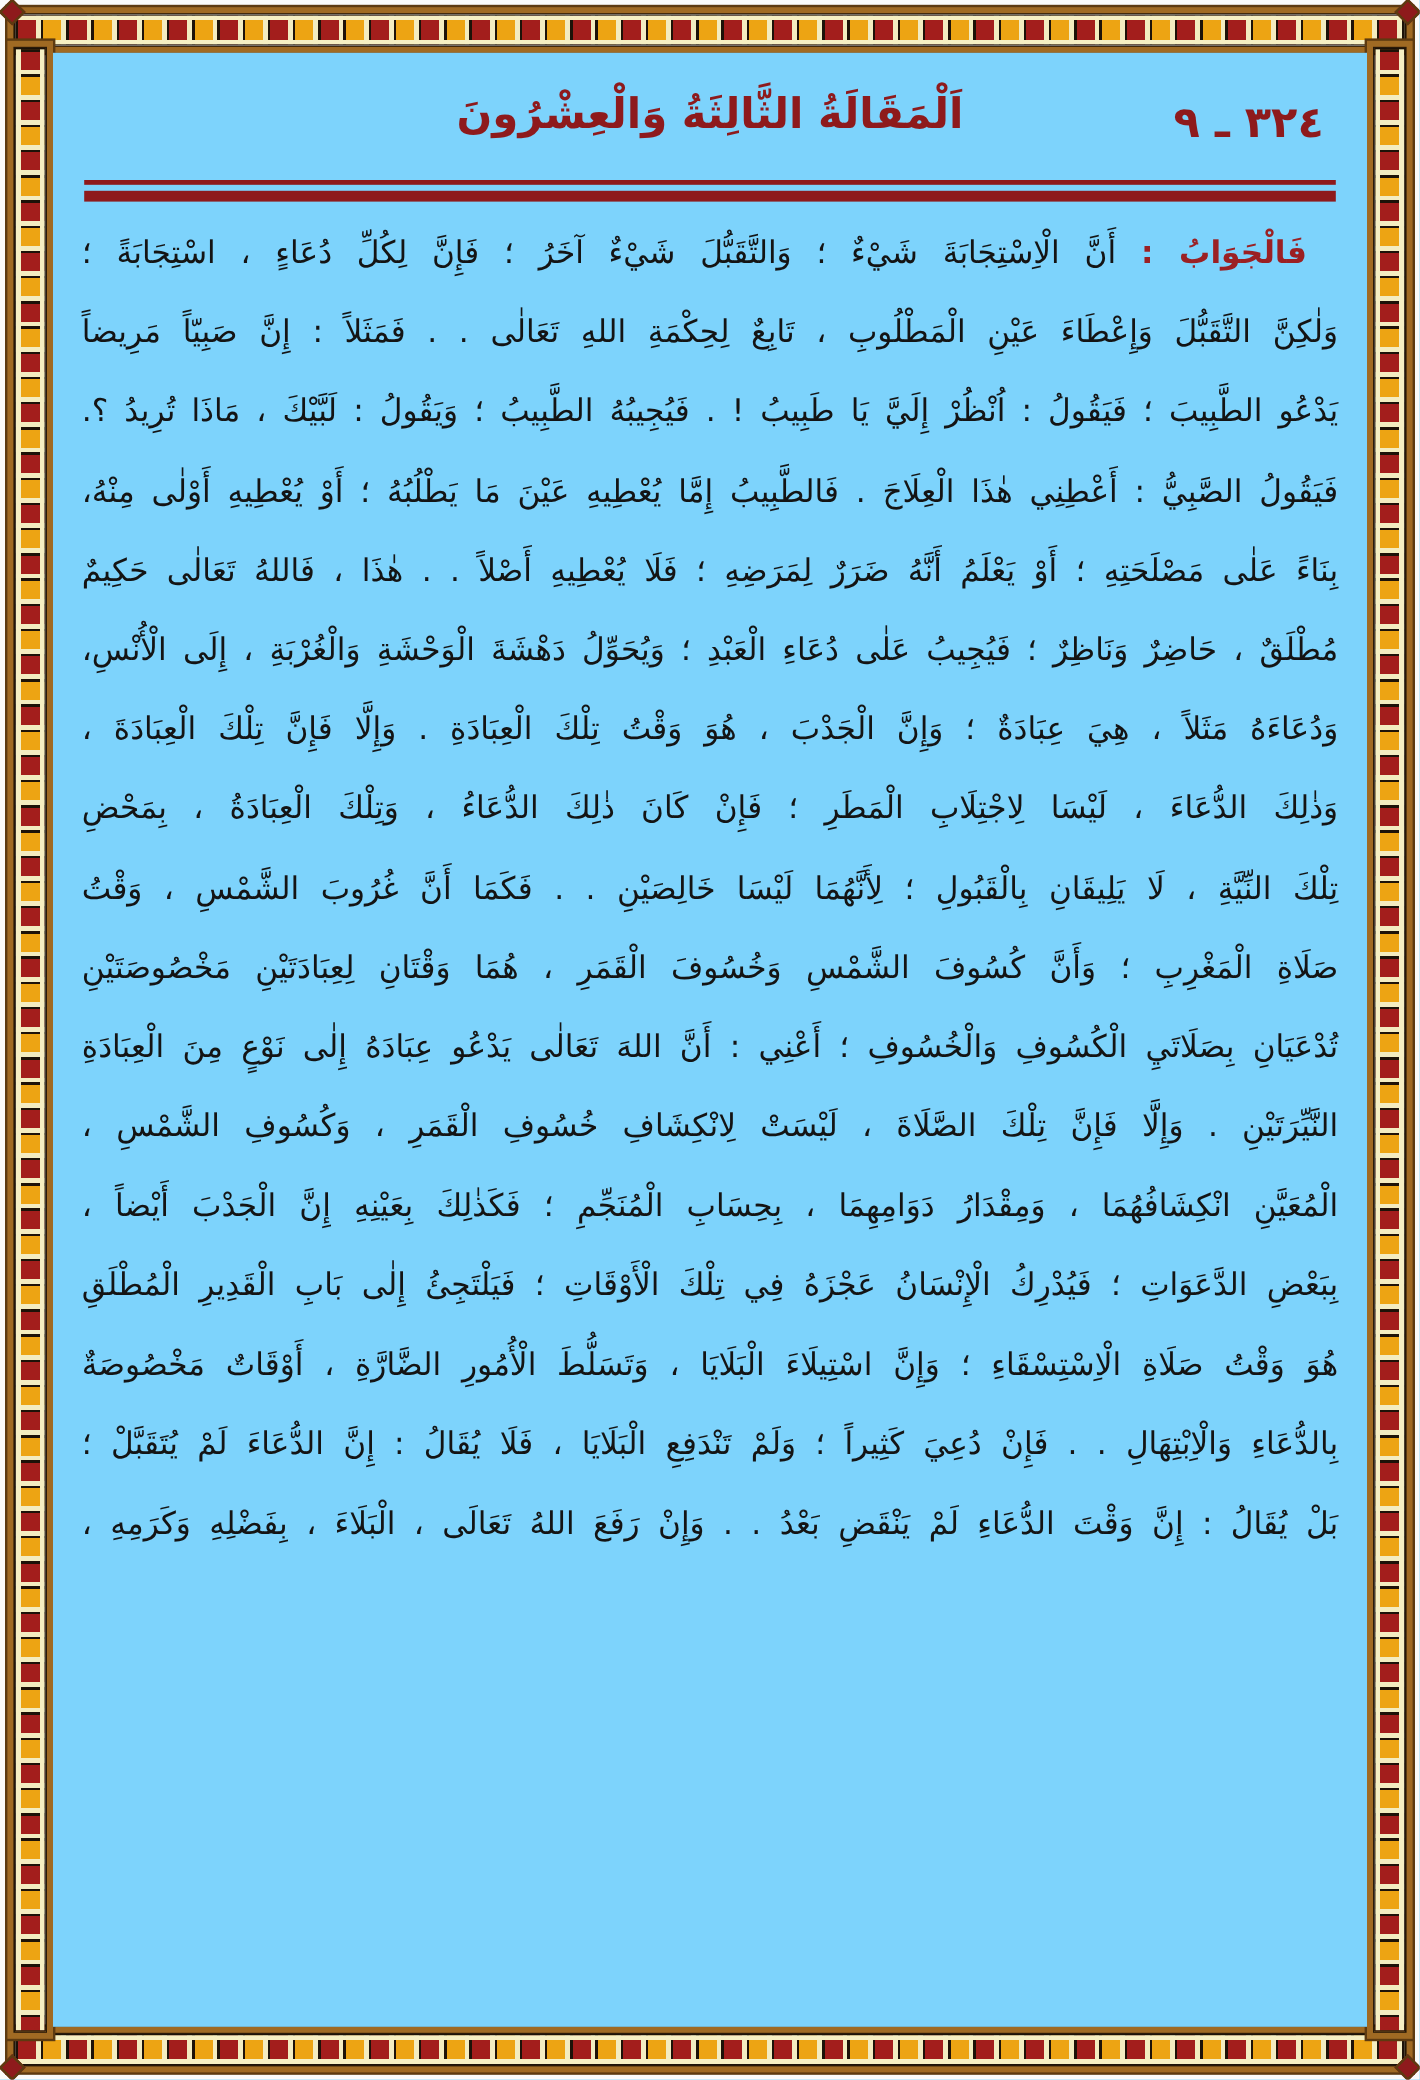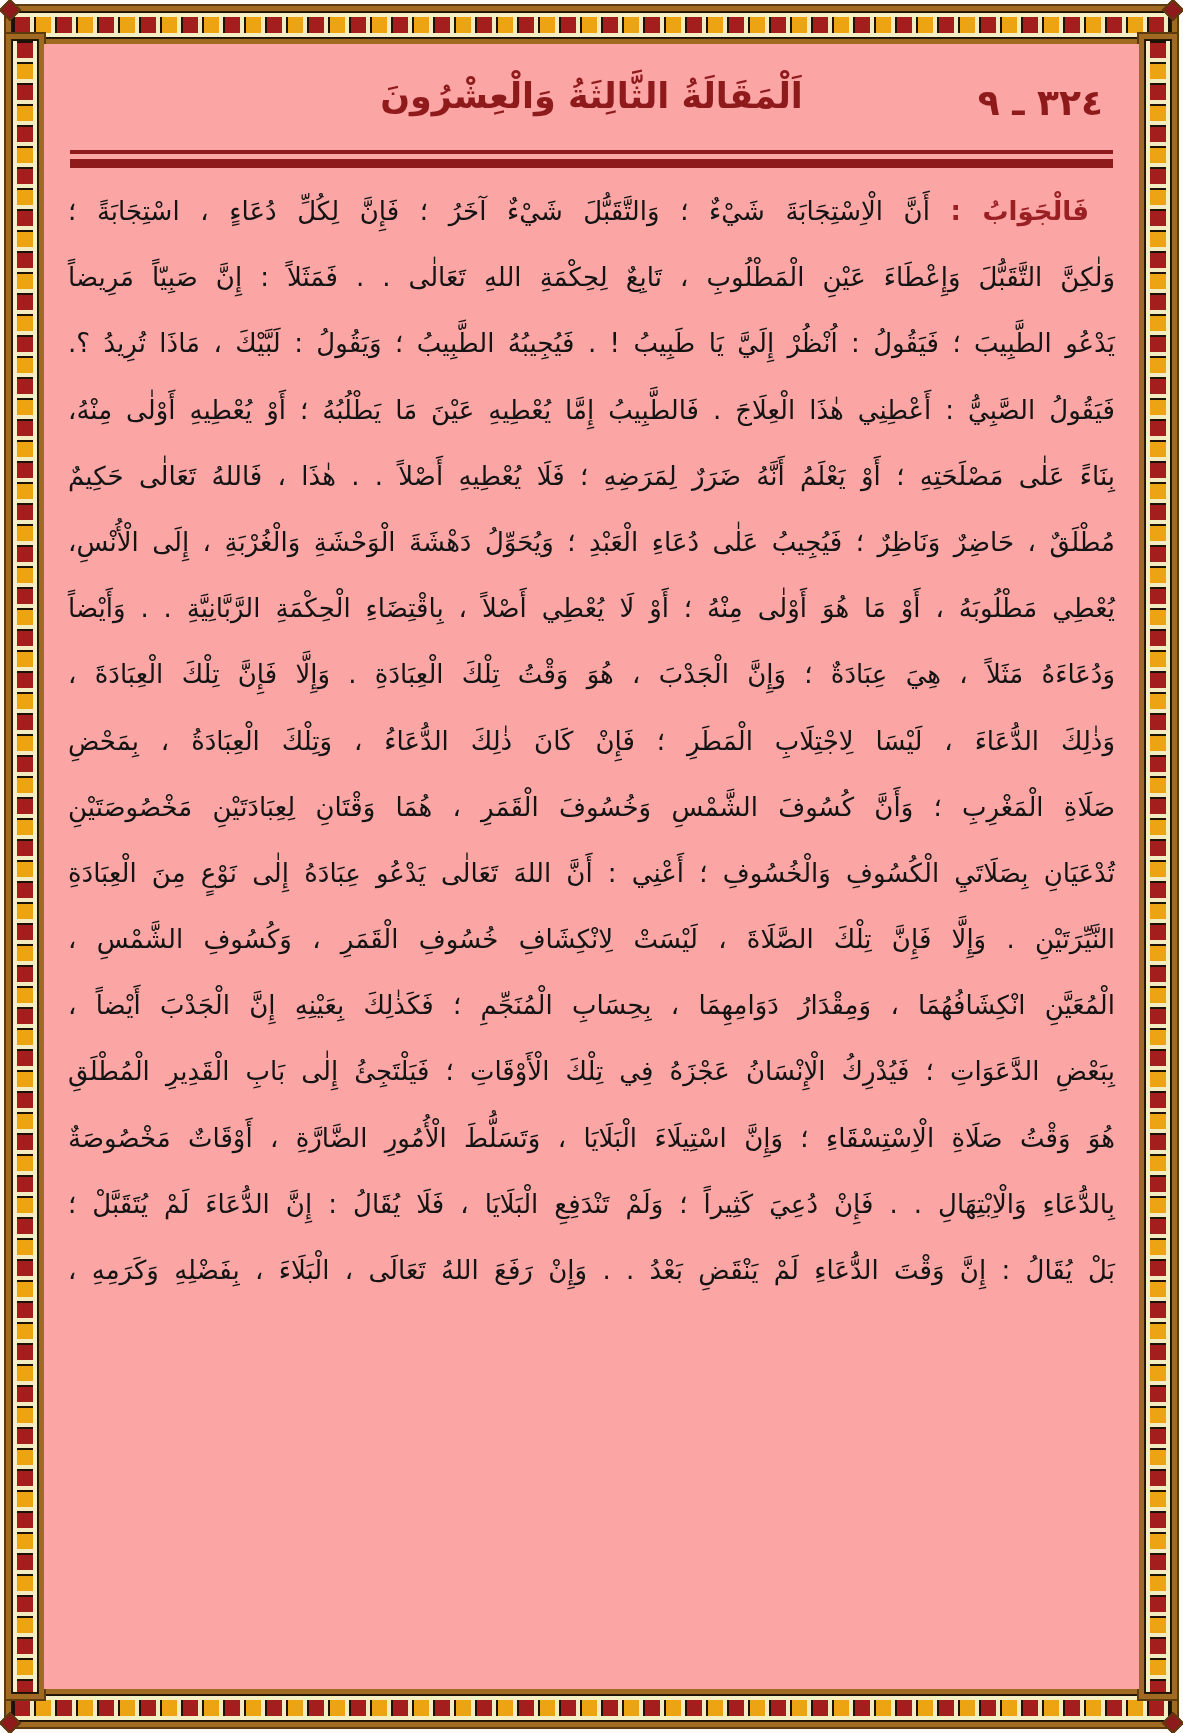--- a/index.html
+++ b/index.html
@@ -46,21 +46,21 @@
     transform: rotate(45deg);
   }
   .c-tl { top: 2px;  left: 2px; }
   .c-tr { top: 2px;  right: 2px; }
   .c-bl { bottom: 2px; left: 2px; }
   .c-br { bottom: 2px; right: 2px; }
 
   
   .content {
     position: absolute; inset: 44px;
-    background: #fca5a5;
+    background: #7dd3fc;
     padding: 24px 22px 0 22px;
     box-sizing: border-box;
   }
 
   .header-row { position: relative; height: 74px; }
   .page-title {
     position: absolute; left: 0; right: 0; top: 8px;
     text-align: center;
     font-size: 35px; font-weight: bold;
     color: #8e1a1c;
@@ -125,23 +125,23 @@
     <div class="line first">
       <span class="lead-word">فَالْجَوَابُ :</span><span> أَنَّ الْاِسْتِجَابَةَ شَيْءٌ ؛ وَالتَّقَبُّلَ شَيْءٌ آخَرُ ؛ فَإِنَّ لِكُلِّ دُعَاءٍ ، اسْتِجَابَةً ؛</span>
     </div>
     <div>
 
     <div class="line">وَلٰكِنَّ التَّقَبُّلَ وَإِعْطَاءَ عَيْنِ الْمَطْلُوبِ ، تَابِعٌ لِحِكْمَةِ اللهِ تَعَالٰى . . فَمَثَلاً : إِنَّ صَبِيّاً مَرِيضاً</div>
         <div class="line">يَدْعُو الطَّبِيبَ ؛ فَيَقُولُ : اُنْظُرْ إِلَيَّ يَا طَبِيبُ ! . فَيُجِيبُهُ الطَّبِيبُ ؛ وَيَقُولُ : لَبَّيْكَ ، مَاذَا تُرِيدُ ؟.</div>
         <div class="line">فَيَقُولُ الصَّبِيُّ : أَعْطِنِي هٰذَا الْعِلَاجَ . فَالطَّبِيبُ إِمَّا يُعْطِيهِ عَيْنَ مَا يَطْلُبُهُ ؛ أَوْ يُعْطِيهِ أَوْلٰى مِنْهُ،</div>
         <div class="line">بِنَاءً عَلٰى مَصْلَحَتِهِ ؛ أَوْ يَعْلَمُ أَنَّهُ ضَرَرٌ لِمَرَضِهِ ؛ فَلَا يُعْطِيهِ أَصْلاً . . هٰذَا ، فَاللهُ تَعَالٰى حَكِيمٌ</div>
         <div class="line">مُطْلَقٌ ، حَاضِرٌ وَنَاظِرٌ ؛ فَيُجِيبُ عَلٰى دُعَاءِ الْعَبْدِ ؛ وَيُحَوِّلُ دَهْشَةَ الْوَحْشَةِ وَالْغُرْبَةِ ، إِلَى الْأُنْسِ،</div>
-        <div class="line">يُعْطِي مَطْلُوبَهُ ، أَوْ مَا هُوَ أَوْلٰى مِنْهُ ؛ أَوْ لَا يُعْطِي أَصْلاً ، بِاقْتِضَاءِ الْحِكْمَةِ الرَّبَّانِيَّةِ . . وَأَيْضاً</div>
         <div class="line">وَدُعَاءَهُ مَثَلاً ، هِيَ عِبَادَةٌ ؛ وَإِنَّ الْجَدْبَ ، هُوَ وَقْتُ تِلْكَ الْعِبَادَةِ . وَإِلَّا فَإِنَّ تِلْكَ الْعِبَادَةَ ،</div>
         <div class="line">وَذٰلِكَ الدُّعَاءَ ، لَيْسَا لِاجْتِلَابِ الْمَطَرِ ؛ فَإِنْ كَانَ ذٰلِكَ الدُّعَاءُ ، وَتِلْكَ الْعِبَادَةُ ، بِمَحْضِ</div>
+        <div class="line">تِلْكَ النِّيَّةِ ، لَا يَلِيقَانِ بِالْقَبُولِ ؛ لِأَنَّهُمَا لَيْسَا خَالِصَيْنِ . . فَكَمَا أَنَّ غُرُوبَ الشَّمْسِ ، وَقْتُ</div>
         <div class="line">صَلَاةِ الْمَغْرِبِ ؛ وَأَنَّ كُسُوفَ الشَّمْسِ وَخُسُوفَ الْقَمَرِ ، هُمَا وَقْتَانِ لِعِبَادَتَيْنِ مَخْصُوصَتَيْنِ</div>
         <div class="line">تُدْعَيَانِ بِصَلَاتَيِ الْكُسُوفِ وَالْخُسُوفِ ؛ أَعْنِي : أَنَّ اللهَ تَعَالٰى يَدْعُو عِبَادَهُ إِلٰى نَوْعٍ مِنَ الْعِبَادَةِ</div>
         <div class="line">النَّيِّرَتَيْنِ . وَإِلَّا فَإِنَّ تِلْكَ الصَّلَاةَ ، لَيْسَتْ لِانْكِشَافِ خُسُوفِ الْقَمَرِ ، وَكُسُوفِ الشَّمْسِ ،</div>
         <div class="line">الْمُعَيَّنِ انْكِشَافُهُمَا ، وَمِقْدَارُ دَوَامِهِمَا ، بِحِسَابِ الْمُنَجِّمِ ؛ فَكَذٰلِكَ بِعَيْنِهِ إِنَّ الْجَدْبَ أَيْضاً ،</div>
         <div class="line">بِبَعْضِ الدَّعَوَاتِ ؛ فَيُدْرِكُ الْإِنْسَانُ عَجْزَهُ فِي تِلْكَ الْأَوْقَاتِ ؛ فَيَلْتَجِئُ إِلٰى بَابِ الْقَدِيرِ الْمُطْلَقِ</div>
         <div class="line">هُوَ وَقْتُ صَلَاةِ الْاِسْتِسْقَاءِ ؛ وَإِنَّ اسْتِيلَاءَ الْبَلَايَا ، وَتَسَلُّطَ الْأُمُورِ الضَّارَّةِ ، أَوْقَاتٌ مَخْصُوصَةٌ</div>
         <div class="line">بِالدُّعَاءِ وَالْاِبْتِهَالِ . . فَإِنْ دُعِيَ كَثِيراً ؛ وَلَمْ تَنْدَفِعِ الْبَلَايَا ، فَلَا يُقَالُ : إِنَّ الدُّعَاءَ لَمْ يُتَقَبَّلْ ؛</div>
         <div class="line">بَلْ يُقَالُ : إِنَّ وَقْتَ الدُّعَاءِ لَمْ يَنْقَضِ بَعْدُ . . وَإِنْ رَفَعَ اللهُ تَعَالَى ، الْبَلَاءَ ، بِفَضْلِهِ وَكَرَمِهِ ،</div>
       </div>
   </div>

